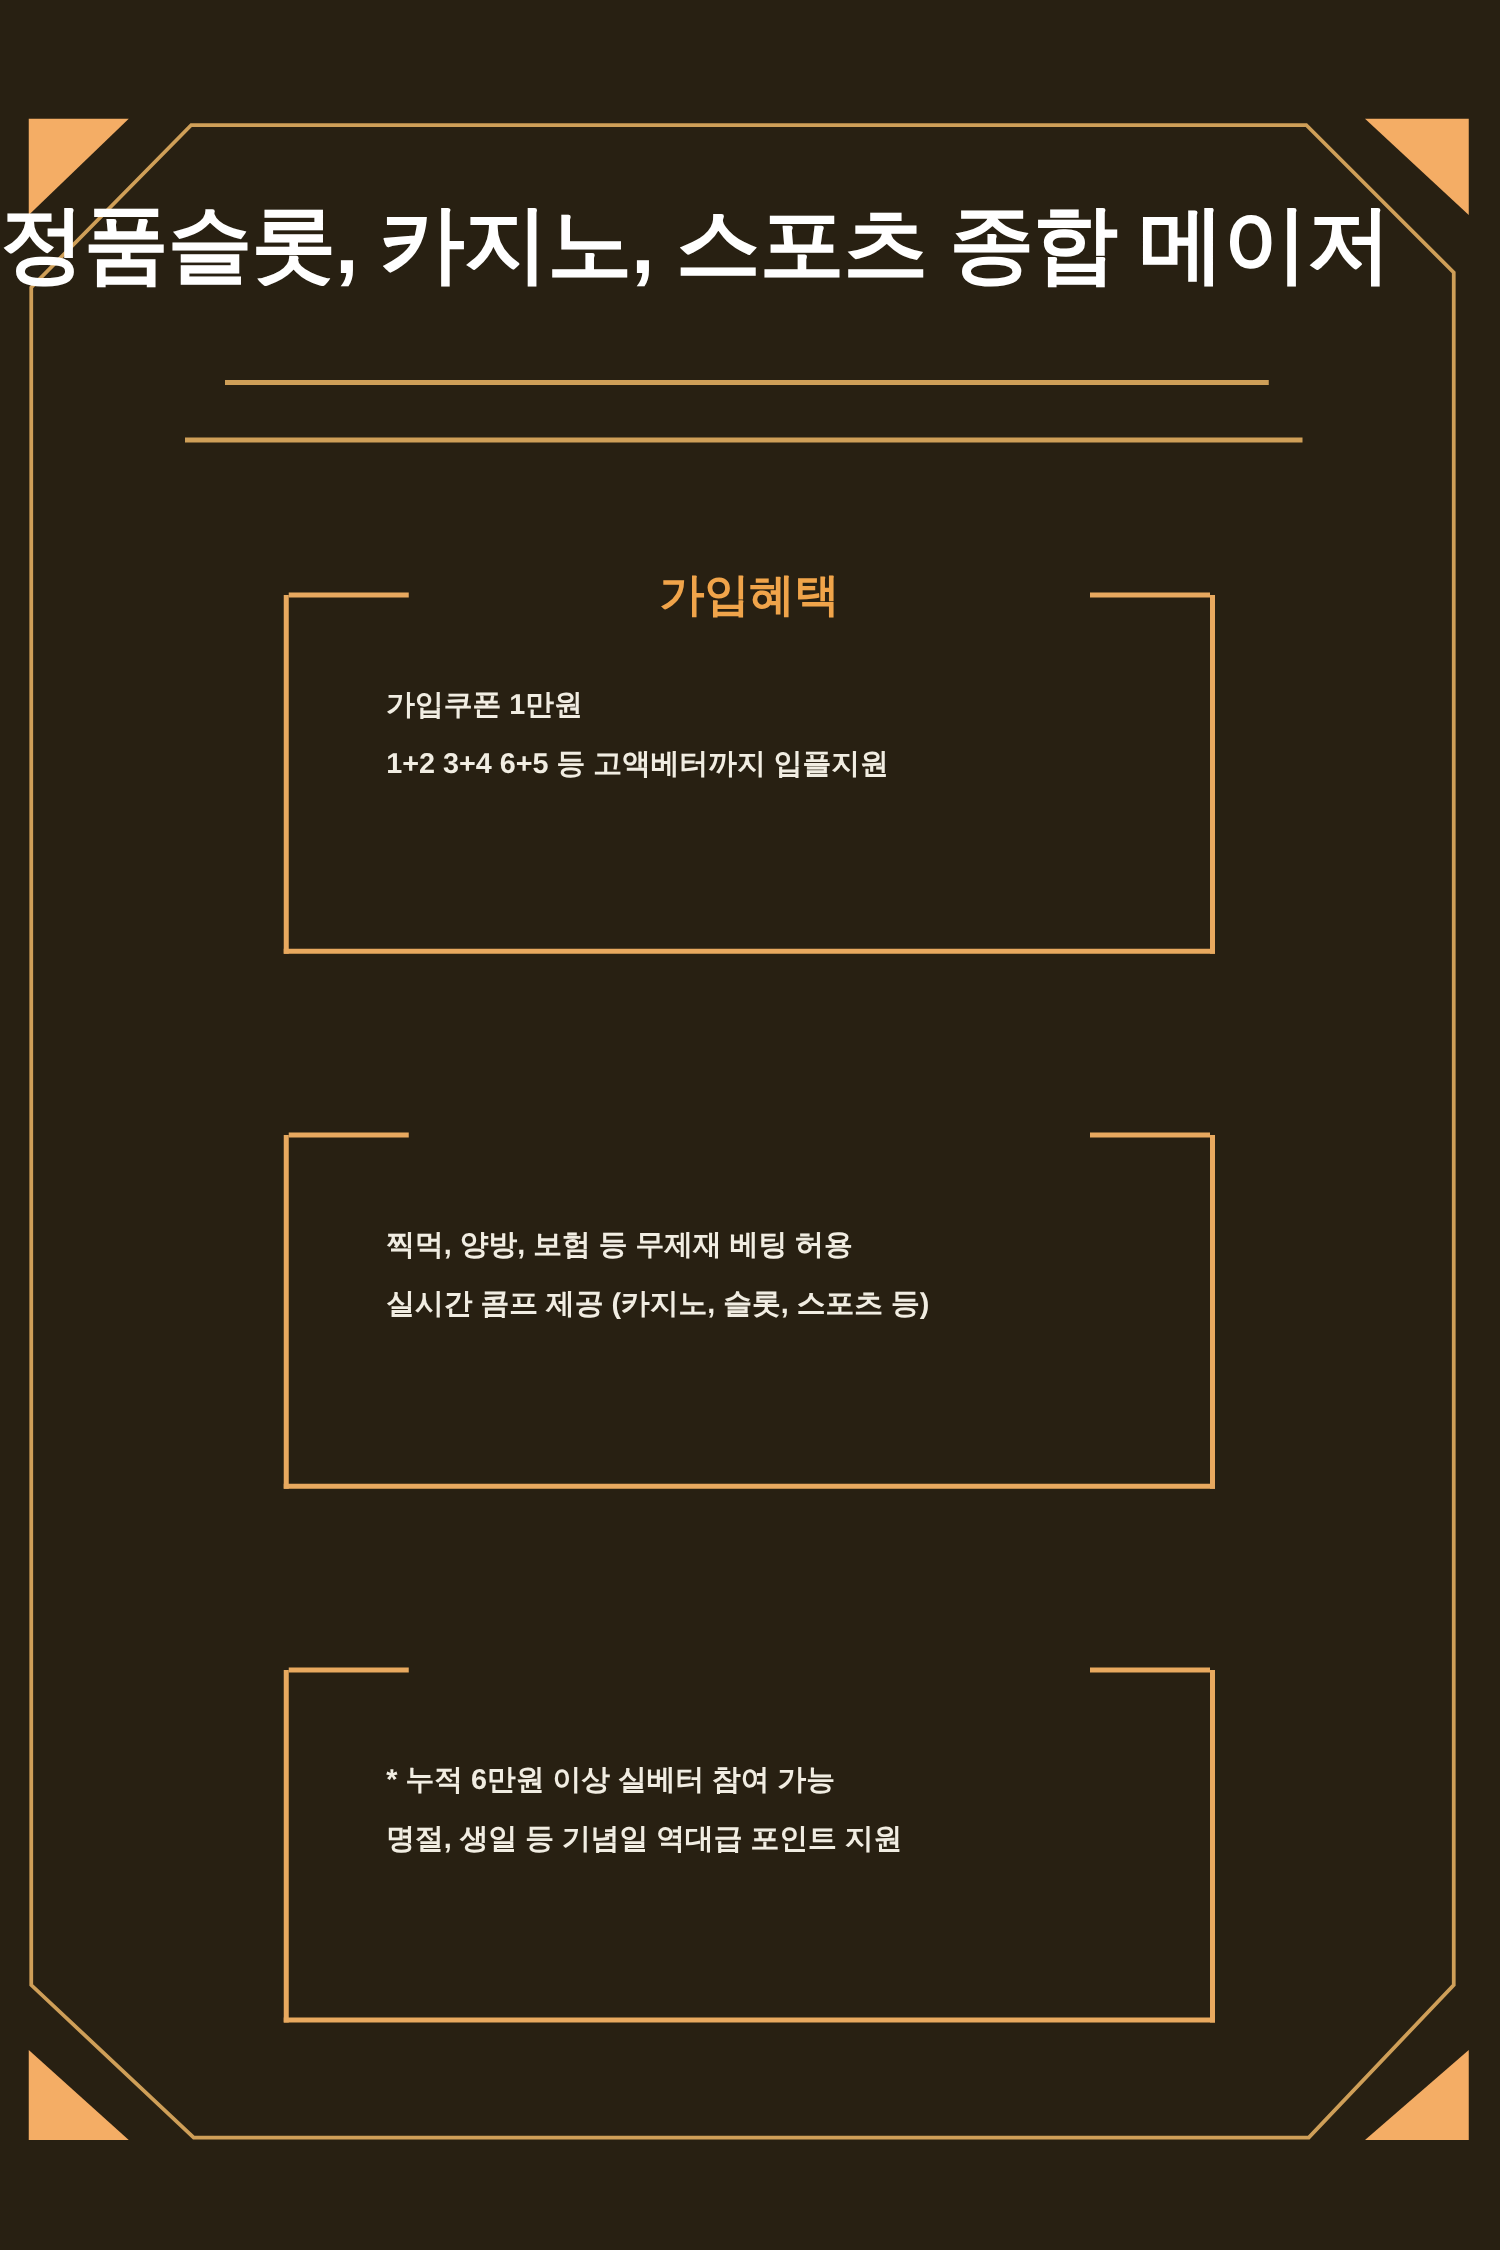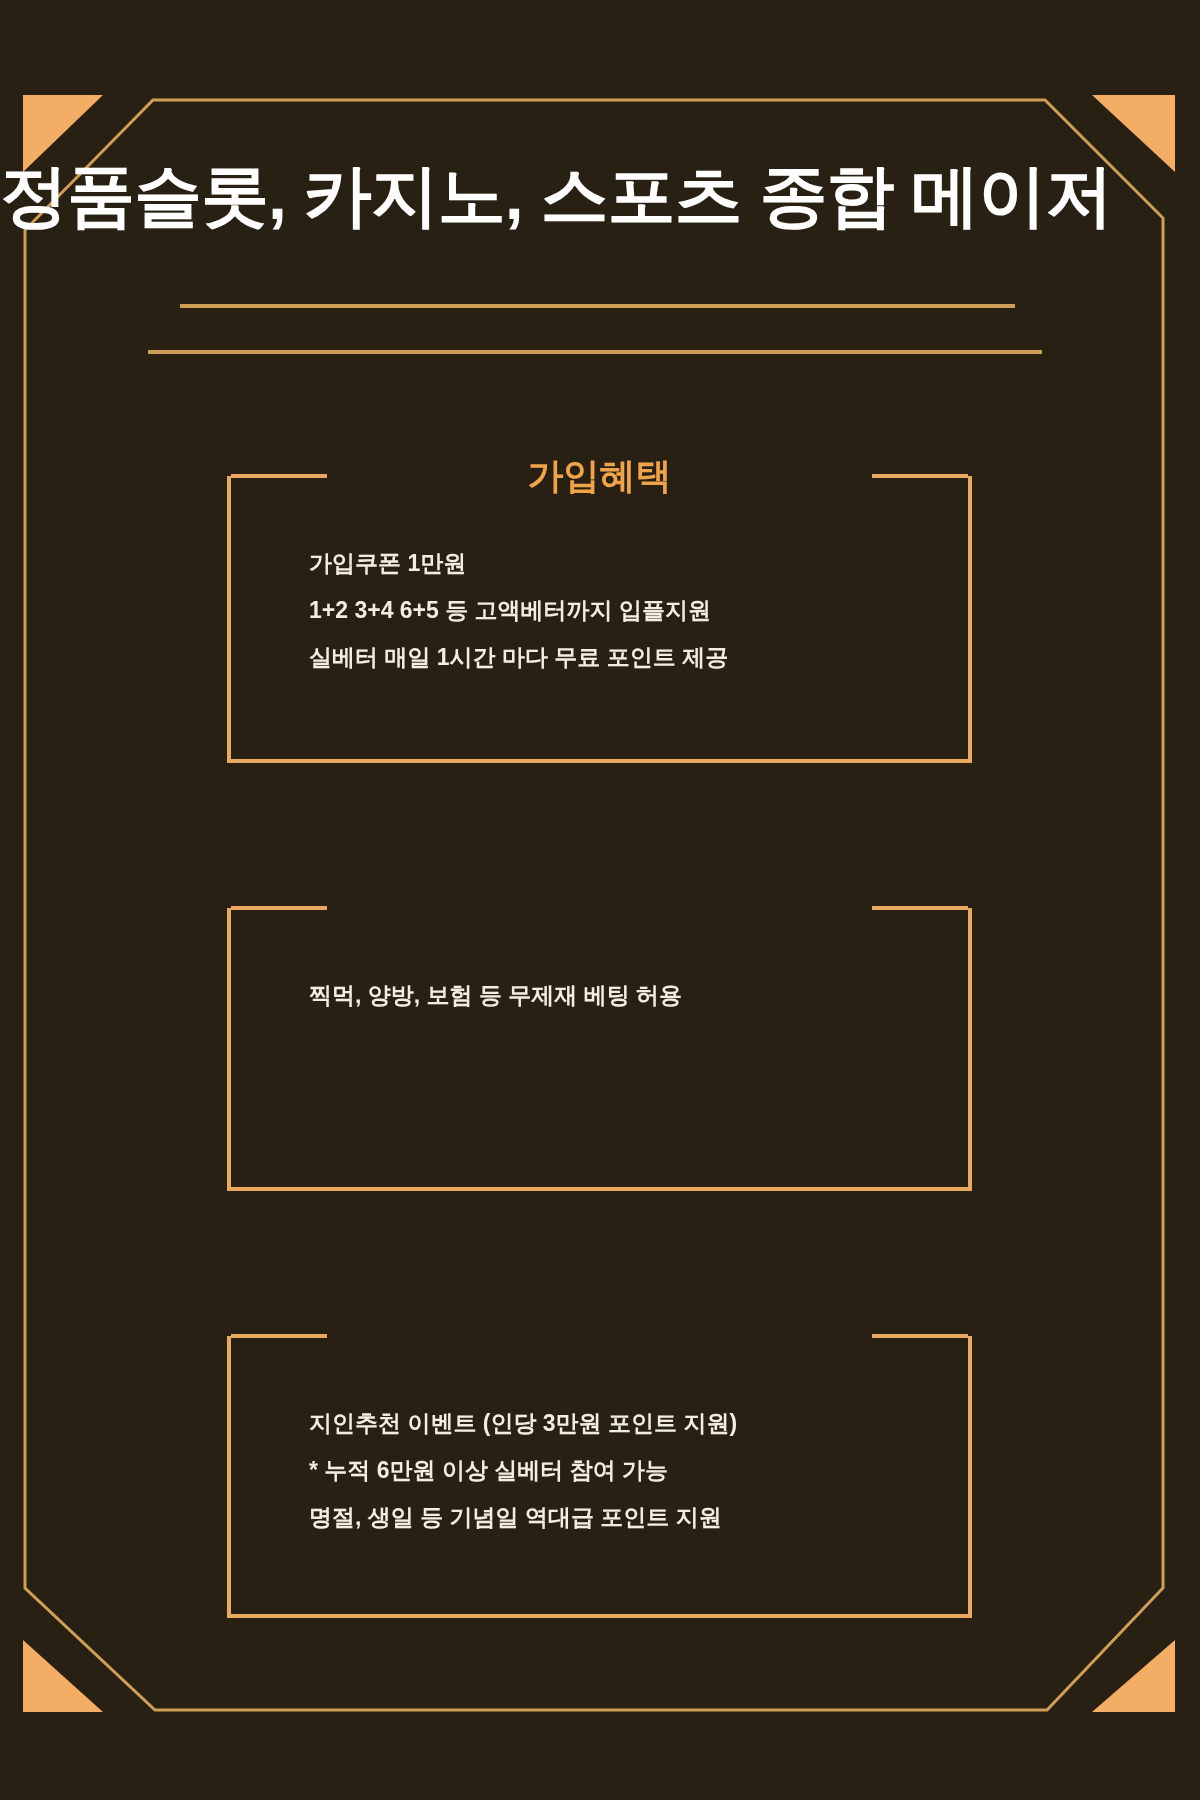--- a/index.html
+++ b/index.html
@@ -70,33 +70,32 @@
 <div class="title-divider first"></div>
 <div class="title-divider second"></div>
 
 <div class="section s1">
   <span class="bracket-dash left"></span>
   <span class="bracket-dash right"></span>
   <div class="section-heading">가입혜택</div>
   <div class="section-body">
     <div>가입쿠폰 1만원</div>
     <div>1+2 3+4 6+5 등 고액베터까지 입플지원</div>
-    <div>실베터 매일 1시간 마다 무료 포인트 제공</div>
   </div>
 </div>
 
 <div class="section s2">
   <span class="bracket-dash left"></span>
   <span class="bracket-dash right"></span>
   <div class="section-body">
     <div>찍먹, 양방, 보험 등 무제재 베팅 허용</div>
+    <div>실시간 콤프 제공 (카지노, 슬롯, 스포츠 등)</div>
   </div>
 </div>
 
 <div class="section s3">
   <span class="bracket-dash left"></span>
   <span class="bracket-dash right"></span>
   <div class="section-body">
-    <div>지인추천 이벤트 (인당 3만원 포인트 지원)</div>
     <div>* 누적 6만원 이상 실베터 참여 가능</div>
     <div>명절, 생일 등 기념일 역대급 포인트 지원</div>
   </div>
 </div>
 
 </body></html>

